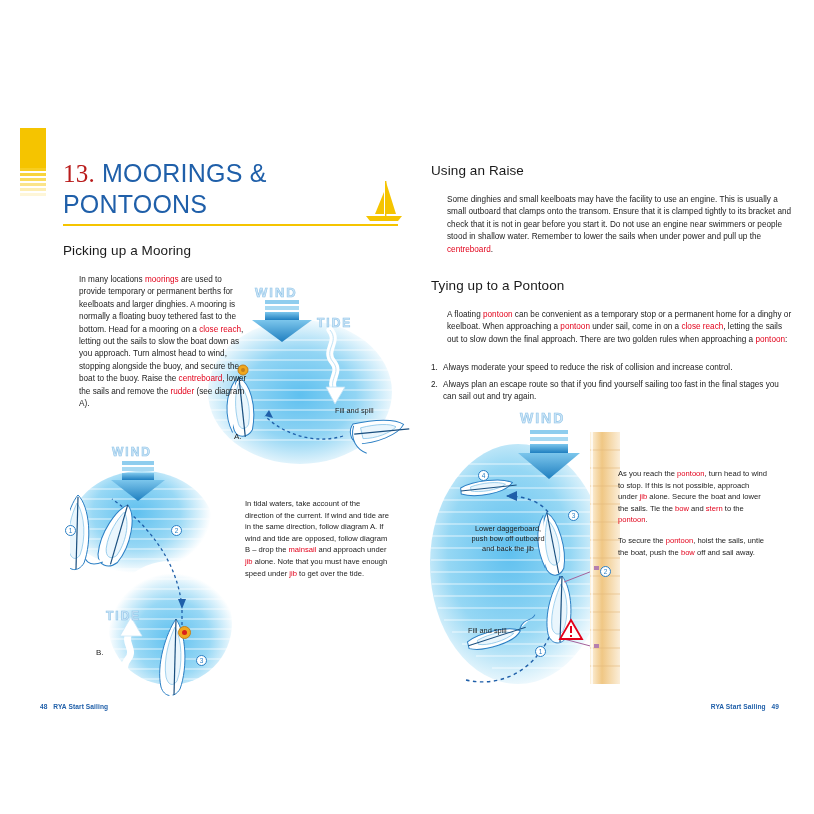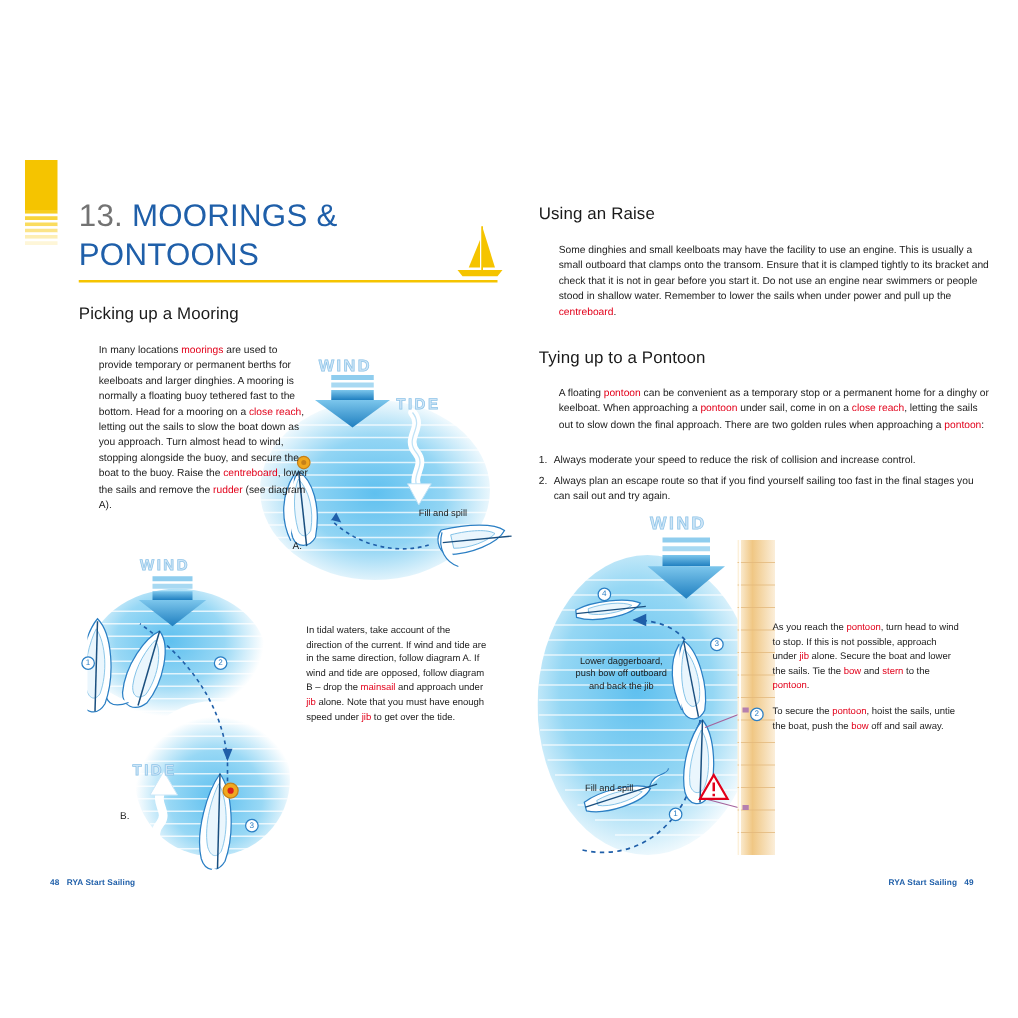--- a/index.html
+++ b/index.html
@@ -29,21 +29,21 @@
   .chapter-title {
     position: absolute;
     left: 63px; top: 158px;
     width: 300px;
     font-size: 25px;
     line-height: 31px;
     font-weight: 400;
     color: #1f5fa9;
     letter-spacing: 0.2px;
   }
-  .chapter-title .num { color: #737373; }
+  .chapter-title .num { color: #b91c1c; font-family: Liberation Serif, serif; }
   .title-rule {
     position: absolute;
     left: 63px; top: 224px;
     width: 335px; height: 2px;
     background: #f5c400;
   }
   .boat-logo {
     position: absolute;
     left: 362px; top: 180px;
     width: 44px; height: 46px;
@@ -116,21 +116,21 @@
     position: relative;
     padding-left: 12px;
     margin-bottom: 4px;
   }
   .rules li .n {
     position: absolute; left: 0; top: 0;
   }
 
   .pontoon-note {
     position: absolute;
-    left: 618px; top: 496px;
+    left: 618px; top: 468px;
     width: 152px;
   }
   .pontoon-note p { margin: 0 0 9px 0; }
 
   
   .footer {
     position: absolute;
     bottom: 104px;
     font-size: 6.6px;
     color: #1f5fa9;
@@ -481,21 +481,21 @@
         <polygon points="11,0 22,19 0,19" fill="#ffffff" stroke="#e2001a" stroke-width="1.8"></polygon>
         <rect x="10" y="6" width="2" height="7" fill="#e2001a"></rect>
         <rect x="10" y="15" width="2" height="2" fill="#e2001a"></rect>
       </g>
     </svg>
     <div class="wind-word" style="left:90px;top:-14px;font-size:14px;">WIND</div>
     <div class="marker" style="left:48px;top:46px;">4</div>
     <div class="marker" style="left:138px;top:86px;">3</div>
     <div class="marker" style="left:170px;top:142px;">2</div>
     <div class="marker" style="left:105px;top:222px;">1</div>
-    <div class="diag-label" style="left:11px;top:100px;width:112px;text-align:center;line-height:10px;">
+    <div class="diag-label" style="left:22px;top:100px;width:112px;text-align:center;line-height:10px;">
       <div>Lower daggerboard,</div>
       <div>push bow off outboard</div>
       <div>and back the jib</div>
     </div>
     <div class="diag-label" style="left:38px;top:202px;">Fill and spill</div>
   </div>
 
   <div class="pontoon-note">
     <p class="caption"><span>As you reach the </span><span class="kw">pontoon</span><span>, turn head to wind to stop. If this is not possible, approach under </span><span class="kw">jib</span><span> alone. Secure the boat and lower the sails. Tie the </span><span class="kw">bow</span><span> and </span><span class="kw">stern</span><span> to the </span><span class="kw">pontoon</span><span>.</span></p>
     <p class="caption"><span>To secure the </span><span class="kw">pontoon</span><span>, hoist the sails, untie the boat, push the </span><span class="kw">bow</span><span> off and sail away.</span></p>

